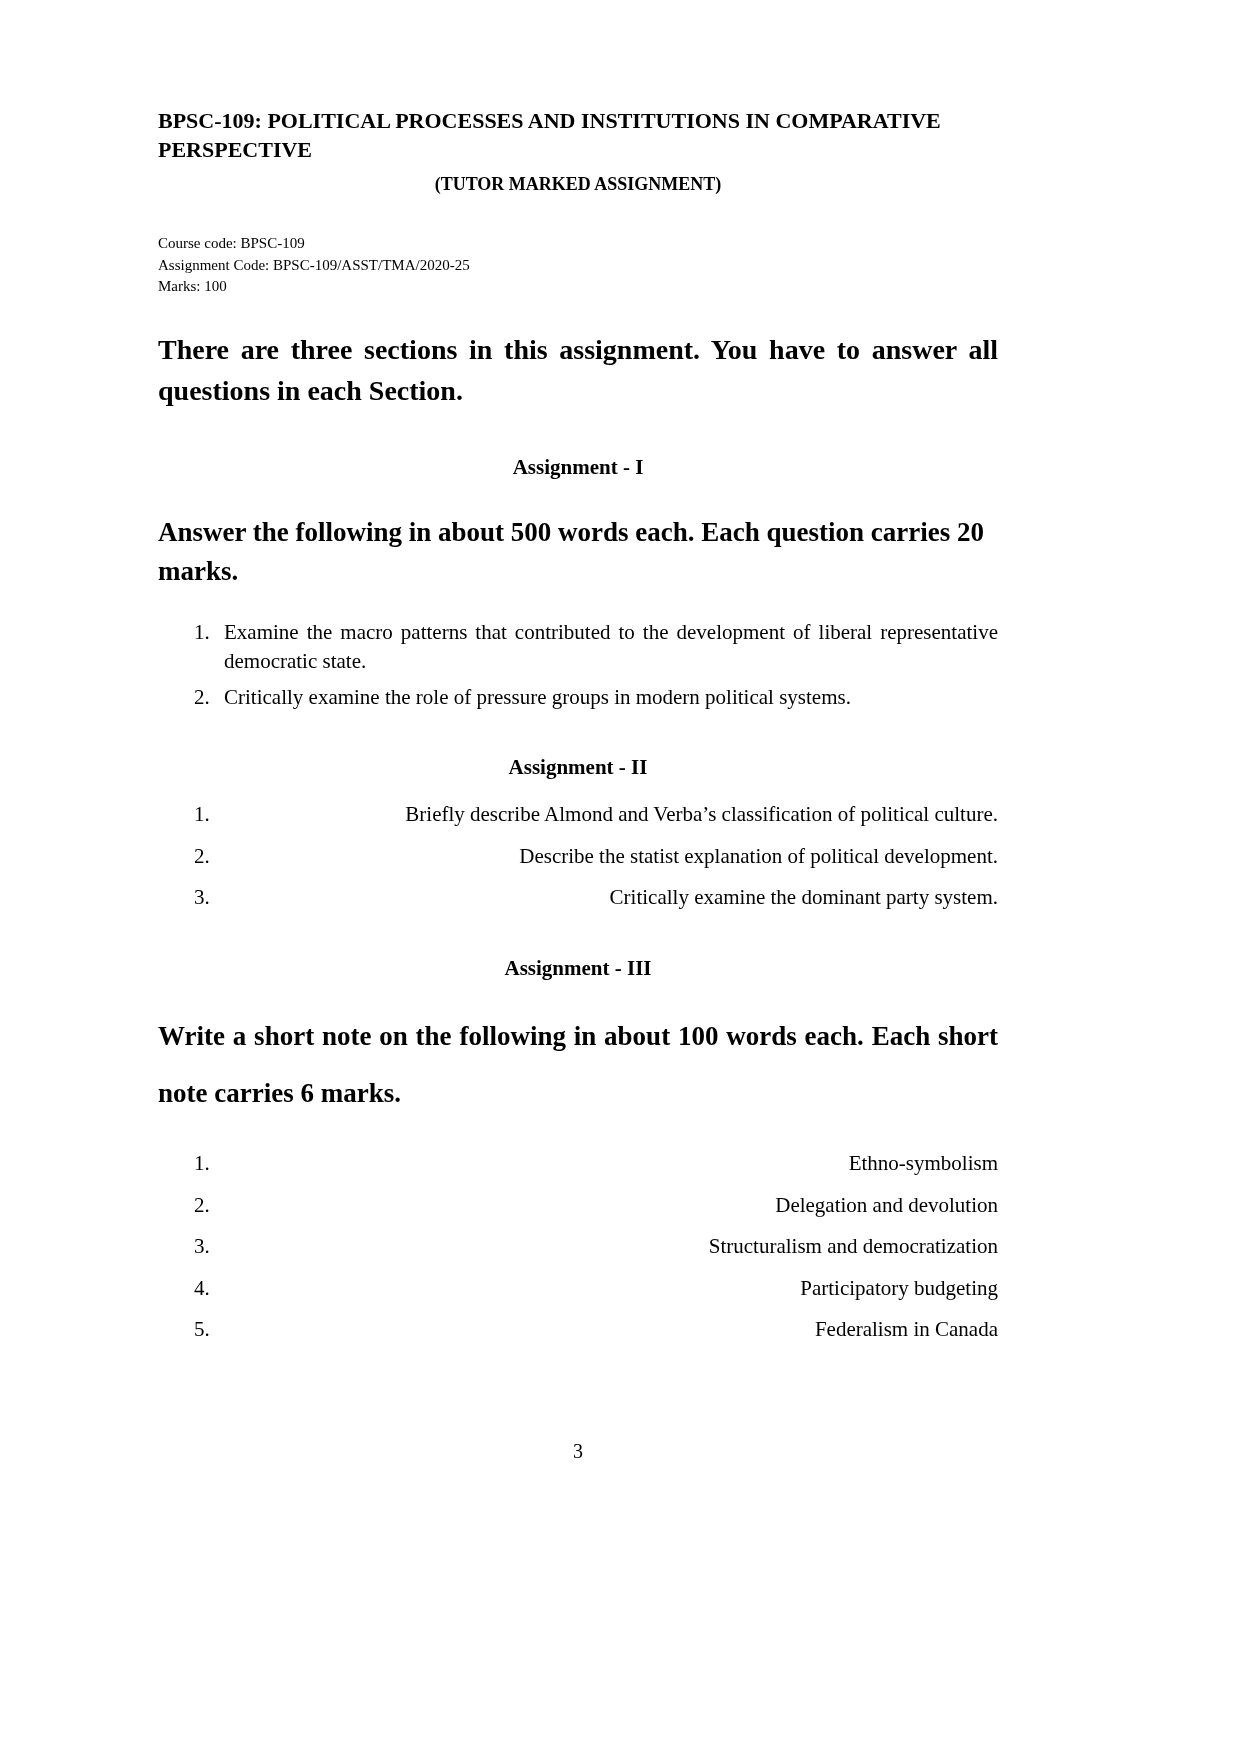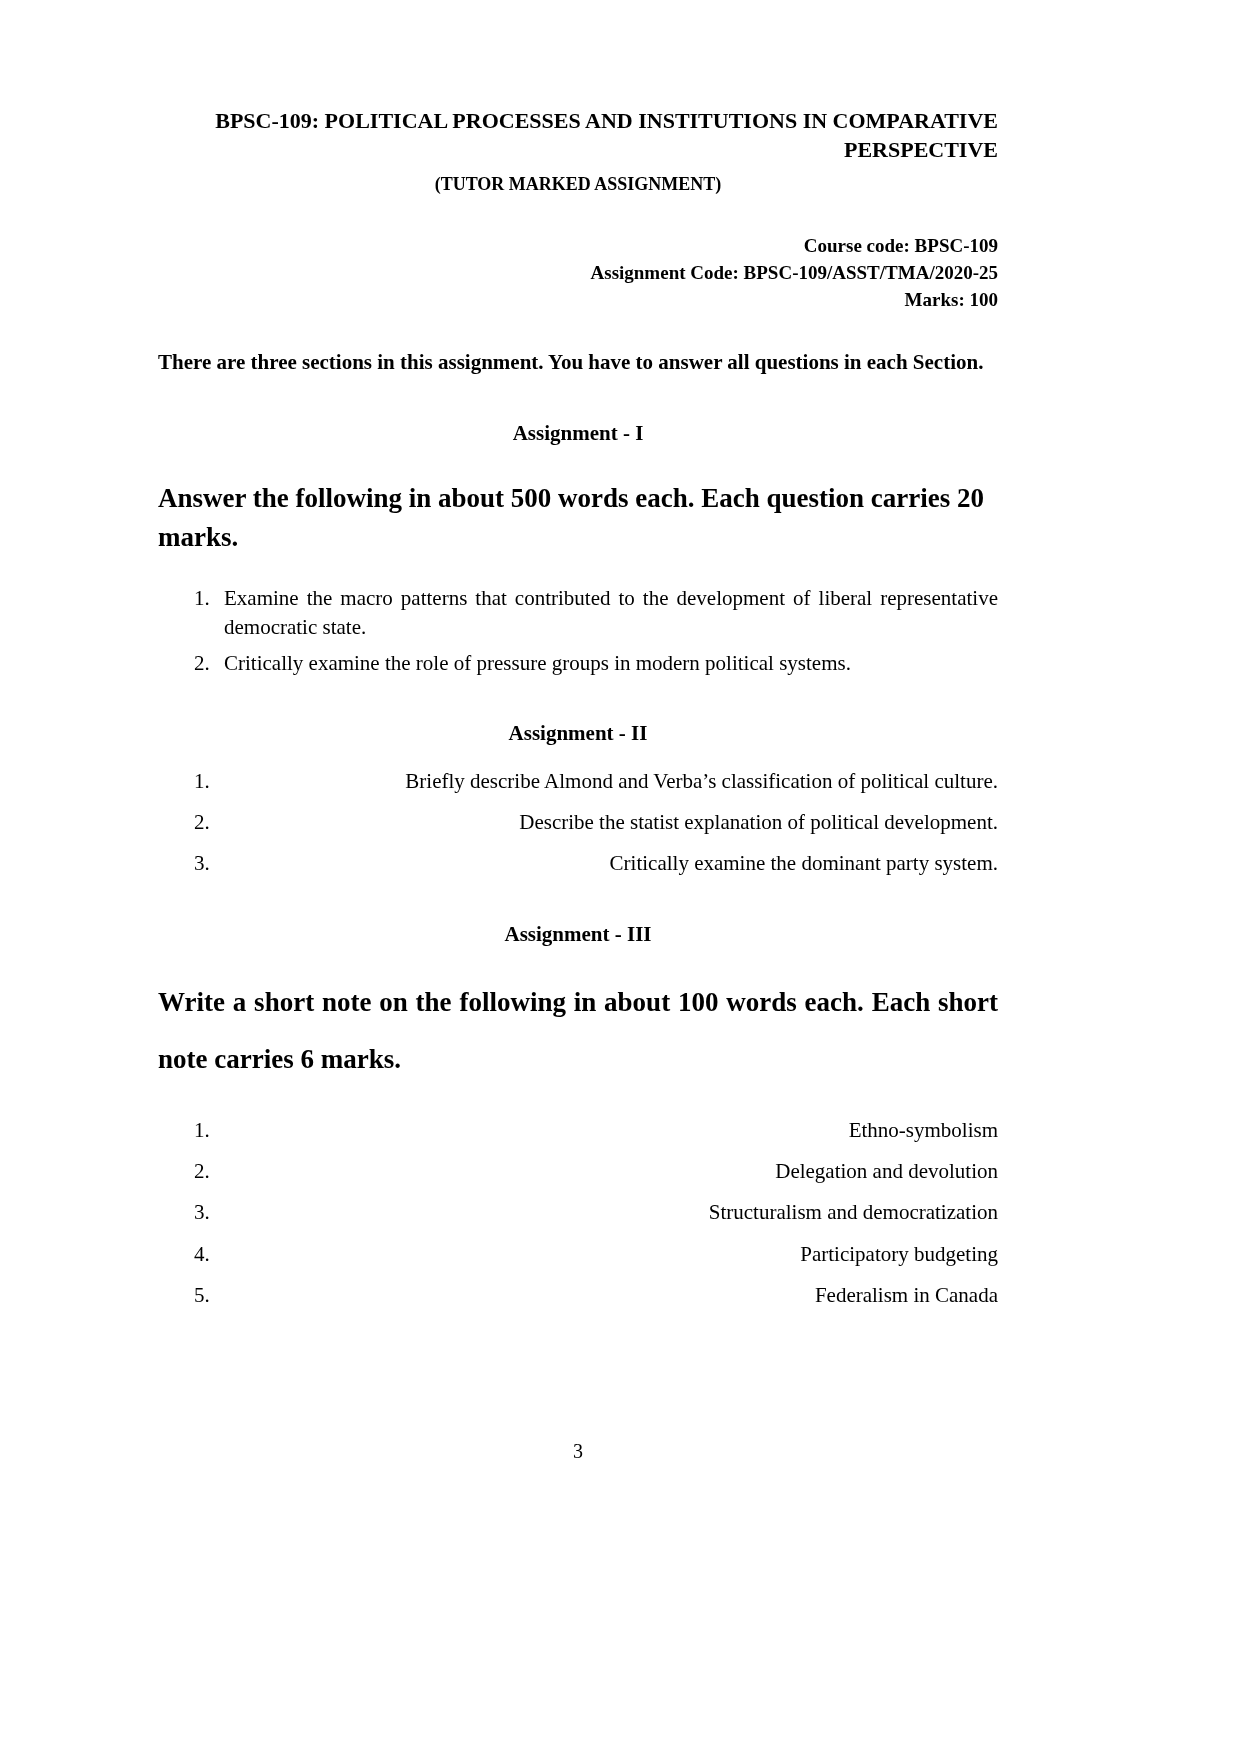--- a/index.html
+++ b/index.html
@@ -15,43 +15,43 @@
   }
   .page {
     position: relative;
     box-sizing: border-box;
     width: 1241px;
     height: 1754px;
     padding: 106px 243px 0 158px;
     background: #ffffff;
   }
   .doc-title {
-    text-align: right;
+    text-align: left;
     font-weight: bold;
     font-size: 22px;
     line-height: 1.32;
     margin: 0;
   }
   .doc-subtitle {
     text-align: center;
     font-weight: bold;
     font-size: 18px;
     line-height: 1.3;
     margin: 9px 0 0 0;
   }
   .codes-block {
-    text-align: right;
-    font-weight: bold;
-    font-size: 19px;
+    text-align: left;
+    font-weight: normal;
+    font-size: 15px;
     line-height: 1.42;
     margin-top: 37px;
   }
   .intro {
     font-weight: bold;
-    font-size: 21px;
+    font-size: 28px;
     line-height: 1.45;
     text-align: justify;
     margin-top: 33px;
   }
   .assignment-heading {
     text-align: center;
     font-weight: bold;
     font-size: 21px;
     line-height: 1.3;
     margin: 42px 0 0 0;

